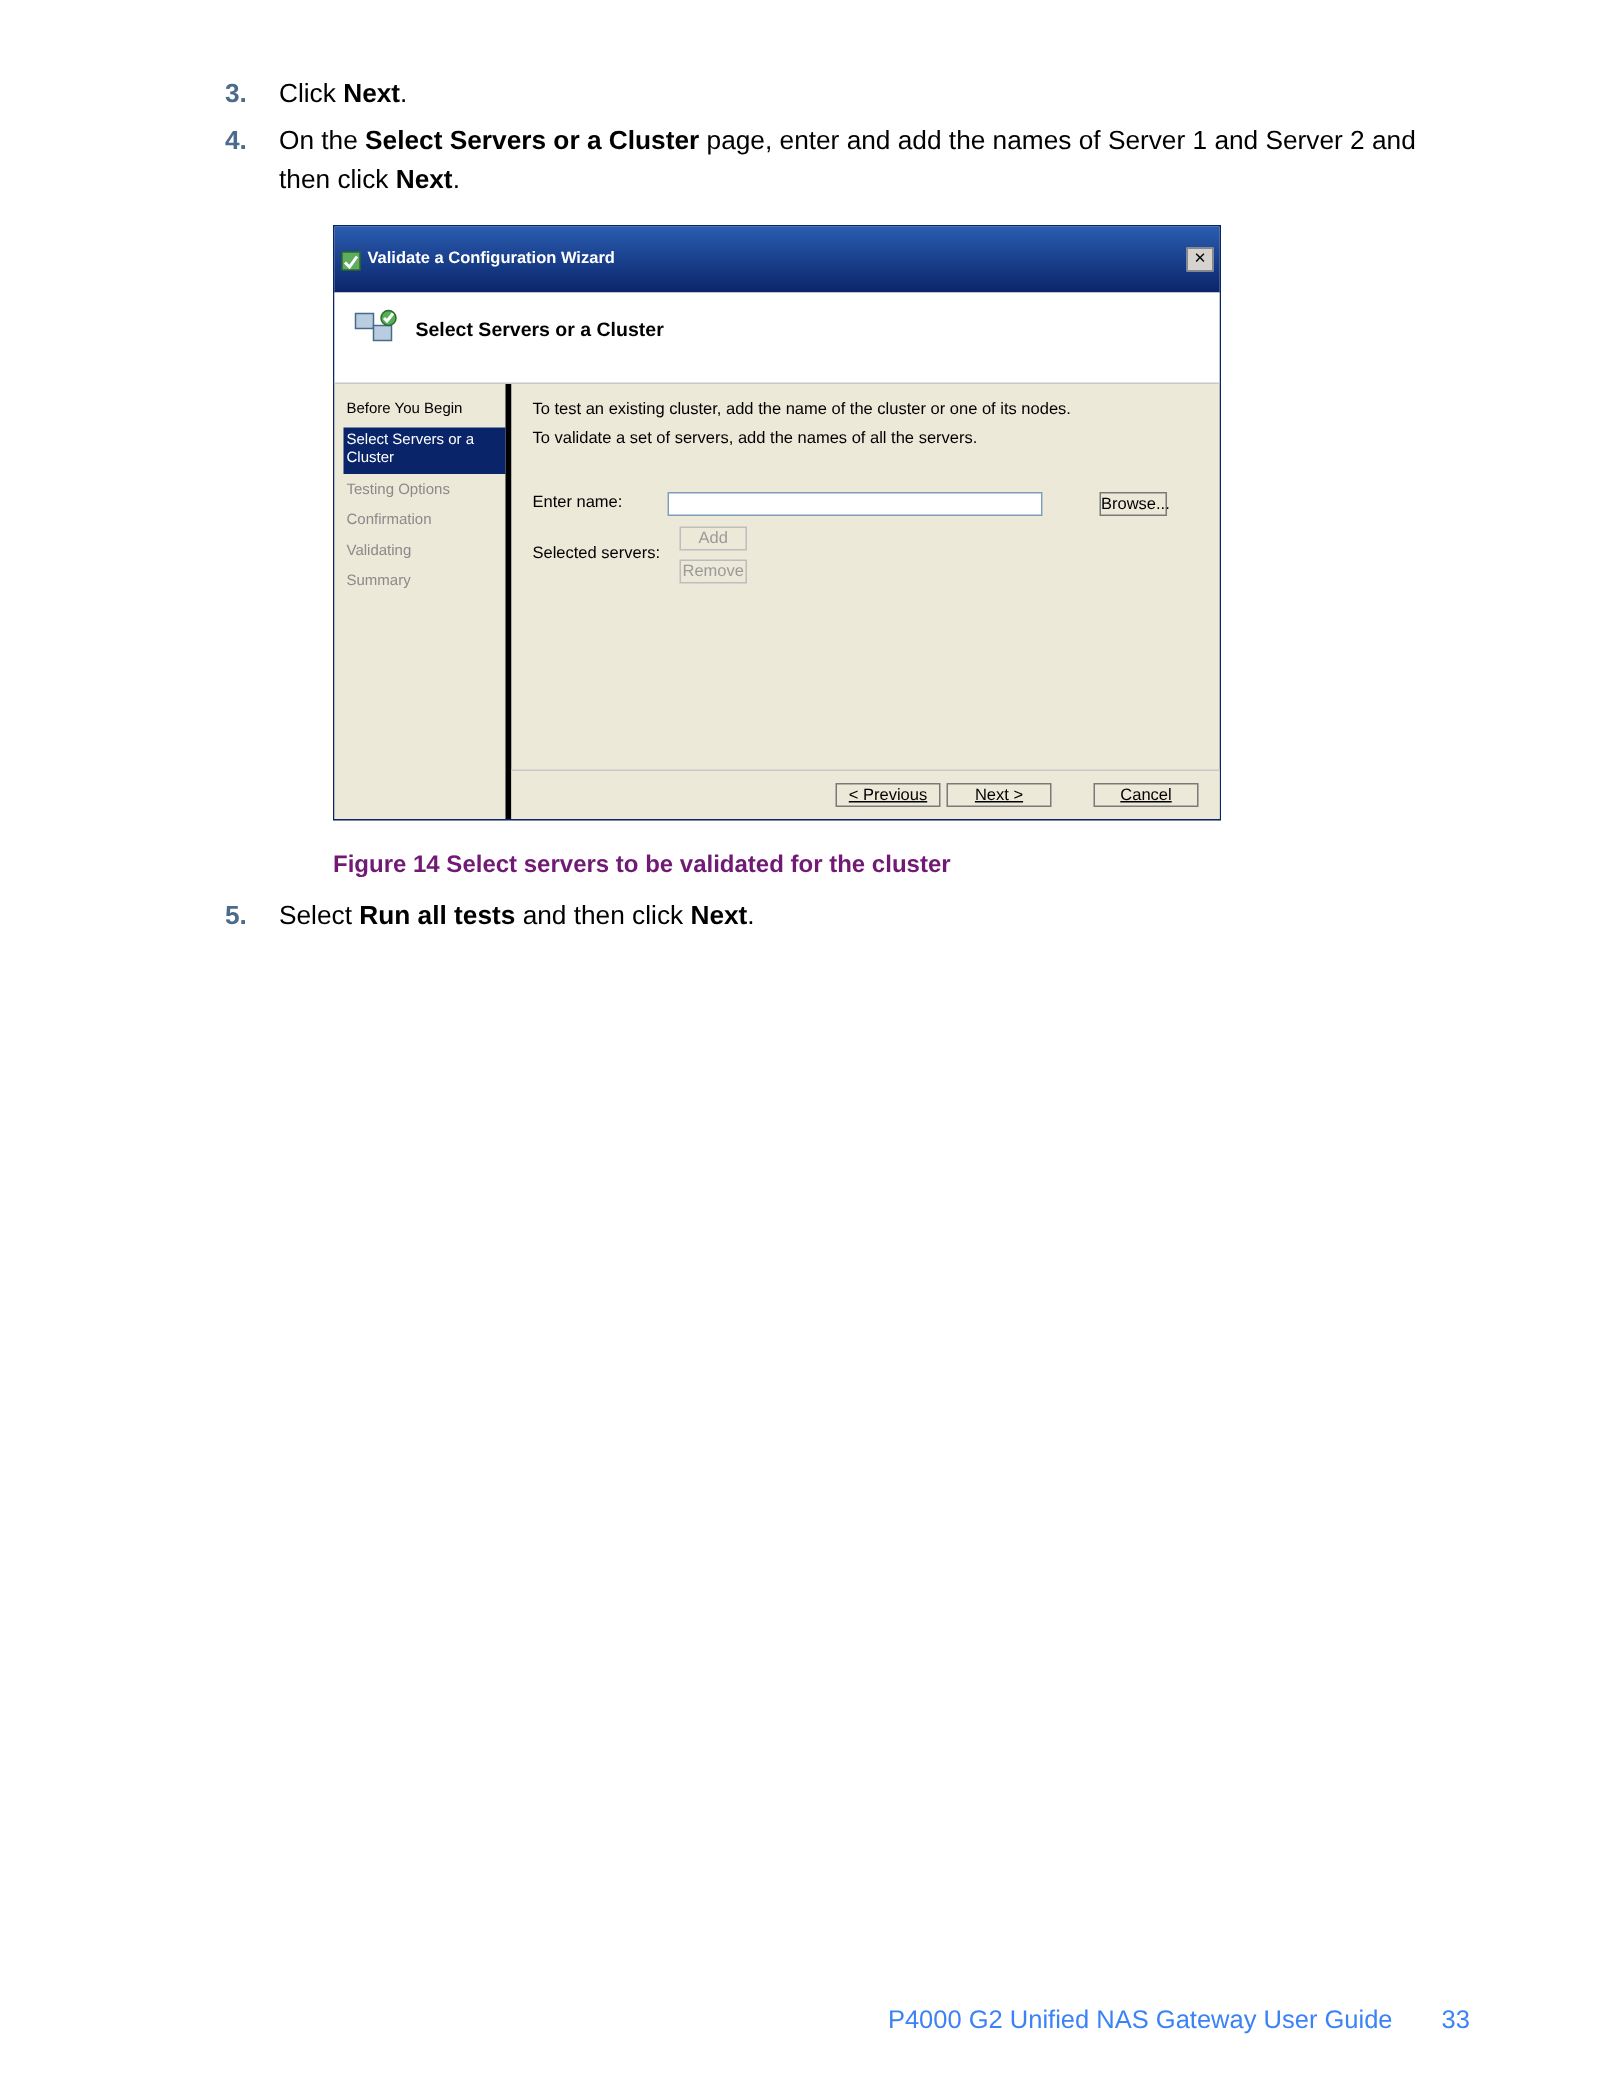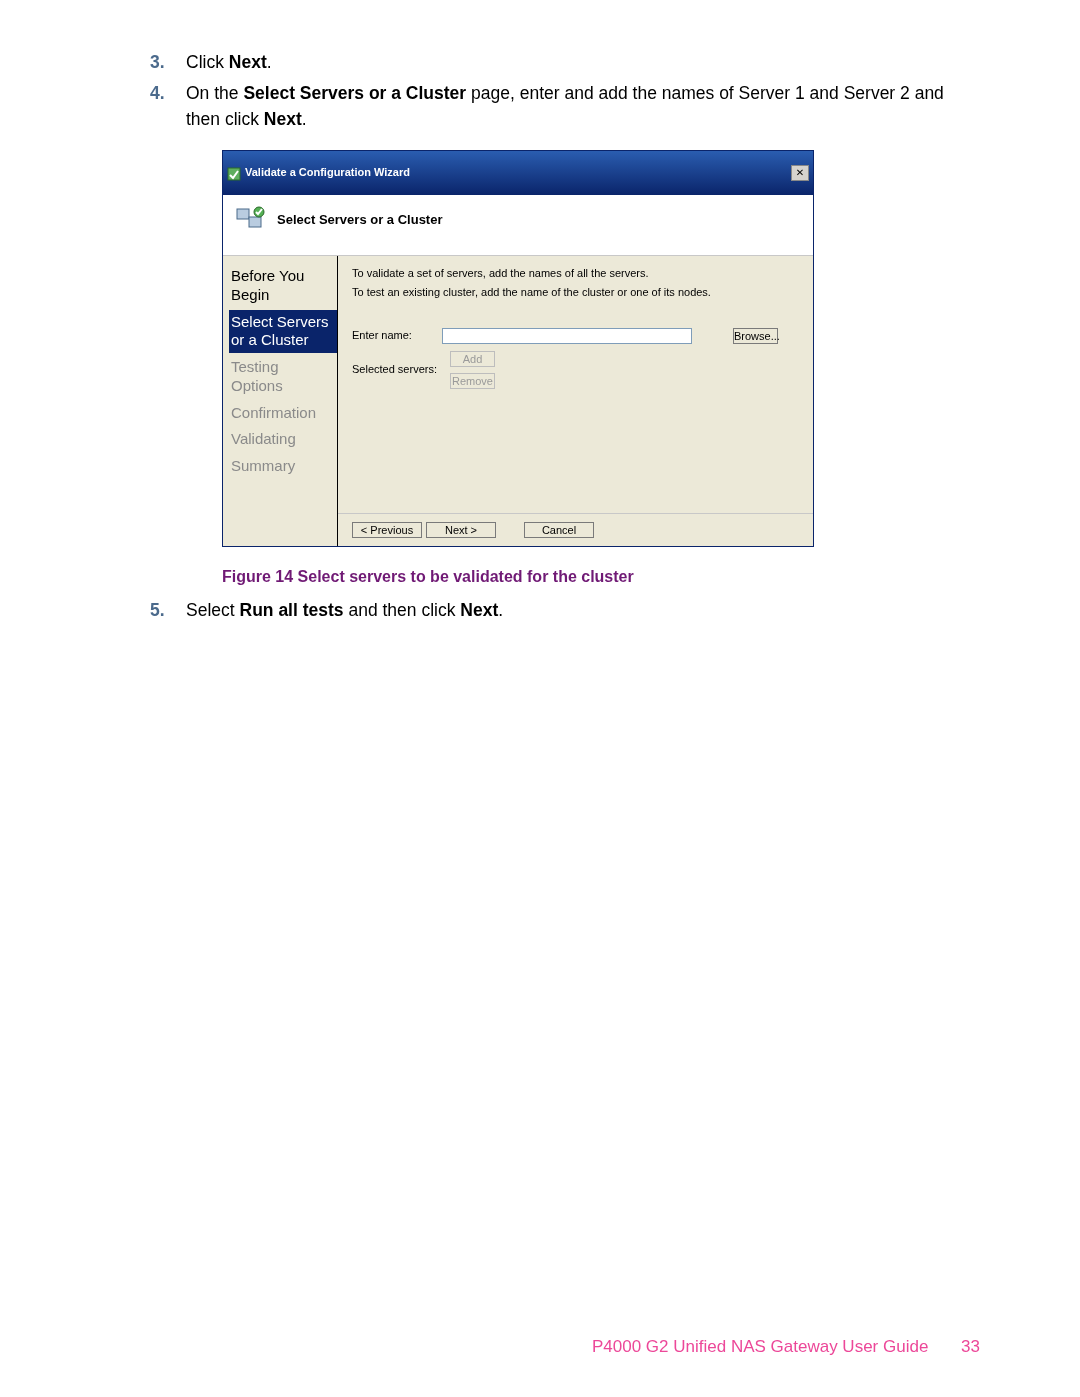--- a/index.html
+++ b/index.html
@@ -83,23 +83,23 @@
     font-weight: bold;
     font-size: 13px;
   }
   .wiz-body {
     display: flex;
     min-height: 290px;
   }
   .wiz-nav {
     width: 108px;
     background: #ece9d8;
-    border-right: 1px solid #000000;
+    border-right: 4px solid #000000;
     padding: 8px 0 8px 6px;
-    font-size: 15px;
+    font-size: 10px;
   }
   .wiz-nav .nav-item {
     padding: 3px 4px 3px 2px;
     color: #000;
     line-height: 1.25;
     margin-bottom: 2px;
   }
   .wiz-nav .nav-item.selected {
     background: #0a246a;
     color: #fff;
@@ -152,37 +152,38 @@
     width: 45px;
     text-align:center;
     color:#000;
   }
   .winbtn.disabled { color:#9a9a9a; border-color:#bdbdbd; }
   .wiz-footer {
     border-top: 1px solid #fff;
     background: #ece9d8;
     padding: 8px 14px;
     display:flex;
-    justify-content:flex-start;
+    justify-content:flex-end;
     gap:4px;
+    text-decoration:underline;
   }
   .wiz-footer .winbtn { width:70px; }
   .wiz-footer .gap { width:20px; }
   .fig-caption {
     color:#701a75;
     font-weight:bold;
     font-size:16px;
     margin: 18px 0 10px 0;
   }
   .page-footer {
     position:absolute;
     bottom:40px;
     right:100px;
     font-size:17px;
-    color:#ec4899;
+    color:#3b82f6;
   }
   .page-footer .pgnum { margin-left:28px; }
 </style>
 </head>
 <body>
 
 <div class="page">
   <ol class="steps">
     <li>
       <span class="num">3.</span>
@@ -223,22 +224,22 @@
             <div class="wiz-nav">
               <div class="nav-item">Before You Begin</div>
               <div class="nav-item selected">Select Servers or a Cluster</div>
               <div class="nav-item disabled">Testing Options</div>
               <div class="nav-item disabled">Confirmation</div>
               <div class="nav-item disabled">Validating</div>
               <div class="nav-item disabled">Summary</div>
             </div>
 
             <div class="wiz-content">
+              <div class="instr">To test an existing cluster, add the name of the cluster or one of its nodes.</div>
               <div class="instr">To validate a set of servers, add the names of all the servers.</div>
-              <div class="instr">To test an existing cluster, add the name of the cluster or one of its nodes.</div>
 
               <div class="form-row">
                 <div class="lbl">Enter name:</div>
                 <div class="field">
                   <input class="textin" type="text" value="" style="">
                 </div>
                 <div class="sidebtn-col">
                   <button class="winbtn">Browse...</button>
                 </div>
               </div>

